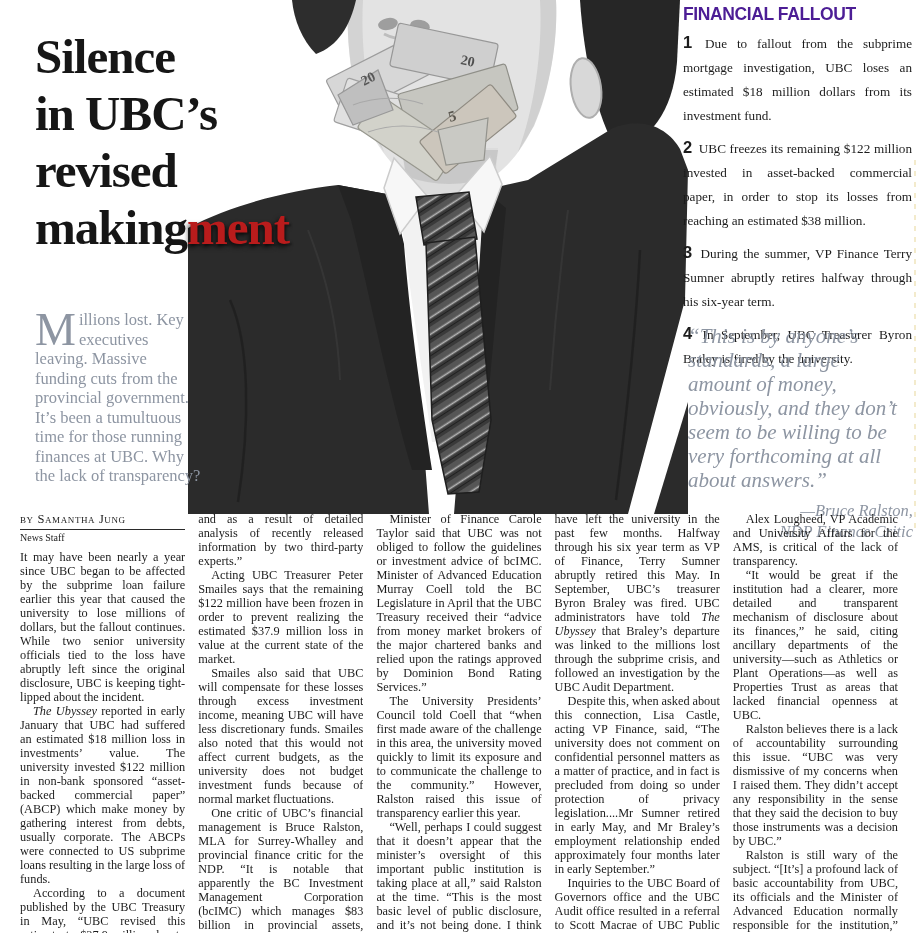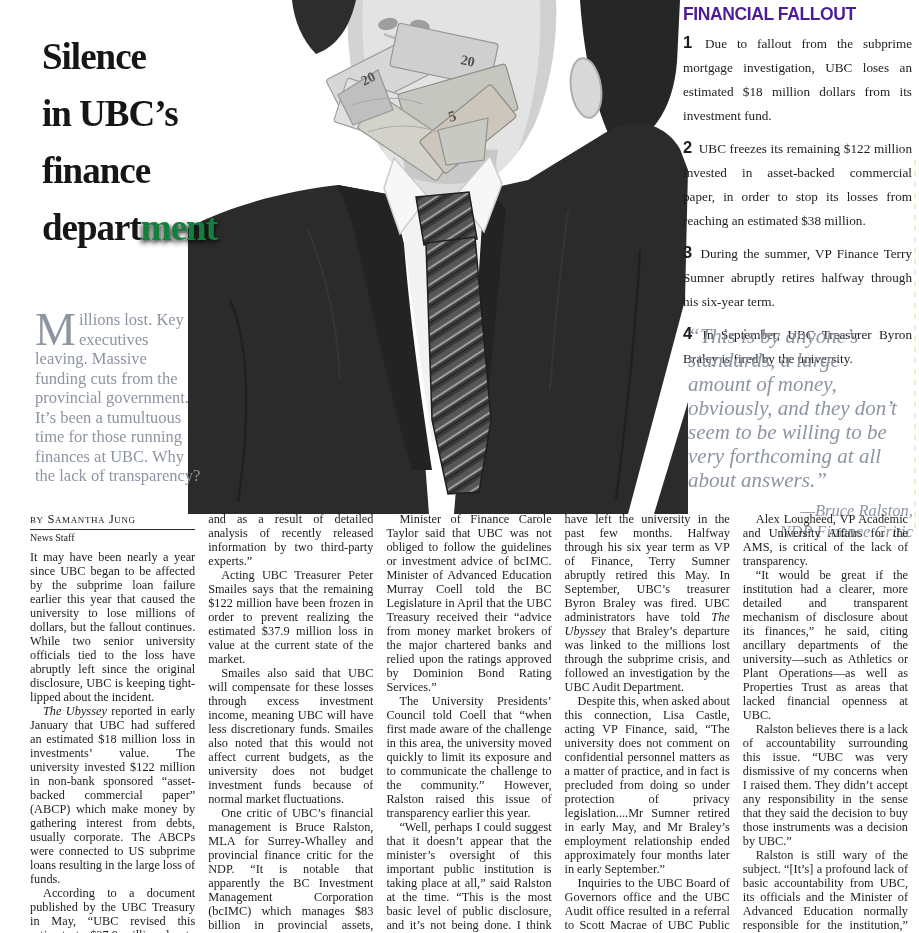--- a/index.html
+++ b/index.html
@@ -3,32 +3,32 @@
 <meta charset="utf-8">
 <style>
   html,body{margin:0;padding:0;}
   body{width:919px;height:933px;background:#fff;font-family:"Liberation Serif",serif;color:#1c1c1c;position:relative;overflow:hidden;}
   .page{position:absolute;inset:0;background:#fff;}
 
   
   .photo{position:absolute;left:188px;top:0;width:500px;height:514px;}
 
   
-  .headline{position:absolute;left:42px;top:28px;z-index:5;font-weight:bold;
-    font-size:37px;line-height:57px;letter-spacing:-1px;color:#161616;margin:0;font-family:Liberation Serif, serif;}
+  .headline{position:absolute;left:35px;top:28px;z-index:5;font-weight:bold;
+    font-size:49px;line-height:57px;letter-spacing:-1px;color:#161616;margin:0;font-family:Liberation Serif, serif;}
   .headline .hline{display:block;white-space:nowrap;}
-  .hl-white{color:#15803d;text-shadow:-2px 3px 5px rgba(0,0,0,.65), 2px 2px 2px rgba(0,0,0,.35);}
+  .hl-white{color:#b91c1c;text-shadow:-2px 3px 5px rgba(0,0,0,.65), 2px 2px 2px rgba(0,0,0,.35);}
 
   
   .intro{position:absolute;left:35px;top:310px;width:166px;z-index:4;
     color:#8d95a2;font-size:16.5px;line-height:19.5px;margin:0;}
   .dropcap{float:left;font-size:46px;line-height:36px;padding:2px 3px 0 0;color:#8d95a2;}
 
   
-  .cols{position:absolute;left:30px;top:512px;width:878px;height:421px;display:flex;gap:13px;z-index:4;}
+  .cols{position:absolute;left:20px;top:512px;width:878px;height:421px;display:flex;gap:13px;z-index:4;}
   .col{flex:1 1 0;min-width:0;overflow:hidden;}
   .byline{margin-bottom:7px;}
   .byline-name{font-variant:small-caps;font-size:12.5px;letter-spacing:.6px;
     border-bottom:1px solid #2a2a2a;padding-bottom:2px;}
   .byline-role{font-size:10px;padding-top:2px;}
   .bp{font-size:12.3px;line-height:14px;text-align:justify;margin:0;word-spacing:-.2px;}
   .bp.ind{text-indent:13px;}
 
   
   .fallout{position:absolute;left:683px;top:4px;width:229px;z-index:4;}
@@ -117,22 +117,22 @@
       <text x="262" y="122" font-size="15" font-weight="bold" fill="#5a564e" transform="rotate(-16 262 122)" font-family="Liberation Serif,serif">5</text>
       <path d="M165,105 Q200,92 235,104 M180,132 Q215,120 250,132" stroke="#a8a8a8" fill="none"></path>
     </g>
   </svg>
 
   <div class="scan-line"></div>
 
   <h1 class="headline">
     <span class="hline">Silence</span>
     <span class="hline">in UBC’s</span>
-    <span class="hline">finance</span>
-    <span class="hline"><span>depart</span><span class="hl-white">ment</span></span>
+    <span class="hline">revised</span>
+    <span class="hline"><span>making</span><span class="hl-white">ment</span></span>
   </h1>
 
   <p class="intro"><span class="dropcap">M</span><span>illions lost. Key executives leaving. Massive funding cuts from the provincial government. It’s been a tumultuous time for those running finances at UBC. Why the lack of transparency?</span></p>
 
   <div class="fallout">
     <h2 class="fallout-title">FINANCIAL FALLOUT</h2>
     <div>
         <p class="fitem"><span class="fnum">1</span> Due to fallout from the subprime mortgage investigation, UBC loses an estimated $18 million dollars from its investment fund.</p>
         <p class="fitem"><span class="fnum">2</span> UBC freezes its remaining $122 million invested in asset-backed commercial paper, in order to stop its losses from reaching an estimated $38 million.</p>
         <p class="fitem"><span class="fnum">3</span> During the summer, VP Finance Terry Sumner abruptly retires halfway through his six-year term.</p>

